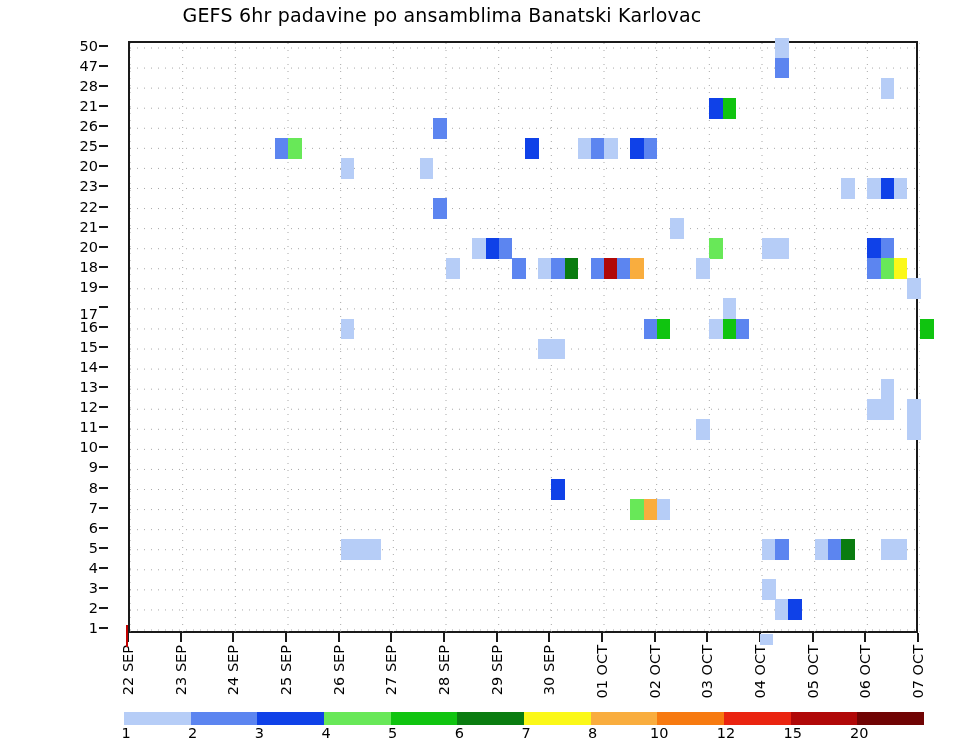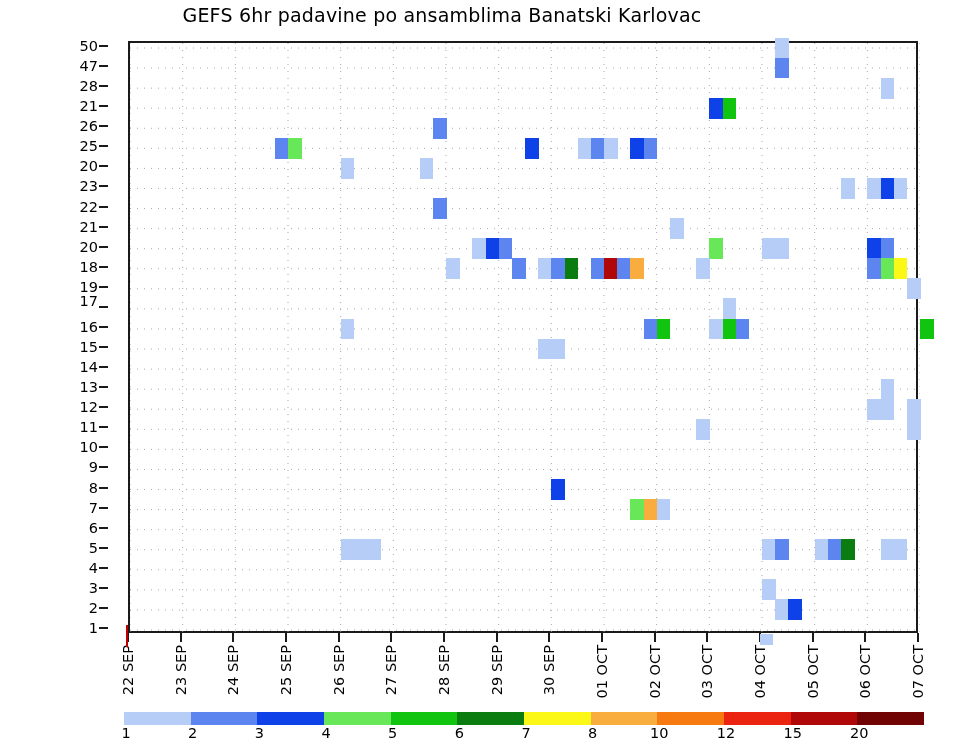--- a/index.html
+++ b/index.html
@@ -82,21 +82,21 @@
       <div class="ytick-label" style="top: 407.241px;">12</div>
       <div class="ytick-mark" style="top: 387.172px;"></div>
       <div class="ytick-label" style="top: 387.172px;">13</div>
       <div class="ytick-mark" style="top: 367.103px;"></div>
       <div class="ytick-label" style="top: 367.103px;">14</div>
       <div class="ytick-mark" style="top: 347.034px;"></div>
       <div class="ytick-label" style="top: 347.034px;">15</div>
       <div class="ytick-mark" style="top: 326.966px;"></div>
       <div class="ytick-label" style="top: 326.966px;">16</div>
       <div class="ytick-mark" style="top: 306.897px;"></div>
-      <div class="ytick-label" style="top: 301px; margin-left: 31px;">17</div>
+      <div class="ytick-label" style="top: 314px; margin-left: 31px;">17</div>
       <div class="ytick-mark" style="top: 286.828px;"></div>
       <div class="ytick-label" style="top: 286.828px;">19</div>
       <div class="ytick-mark" style="top: 266.759px;"></div>
       <div class="ytick-label" style="top: 266.759px;">18</div>
       <div class="ytick-mark" style="top: 246.69px;"></div>
       <div class="ytick-label" style="top: 246.69px;">20</div>
       <div class="ytick-mark" style="top: 226.621px;"></div>
       <div class="ytick-label" style="top: 226.621px;">21</div>
       <div class="ytick-mark" style="top: 206.552px;"></div>
       <div class="ytick-label" style="top: 206.552px;">22</div>

